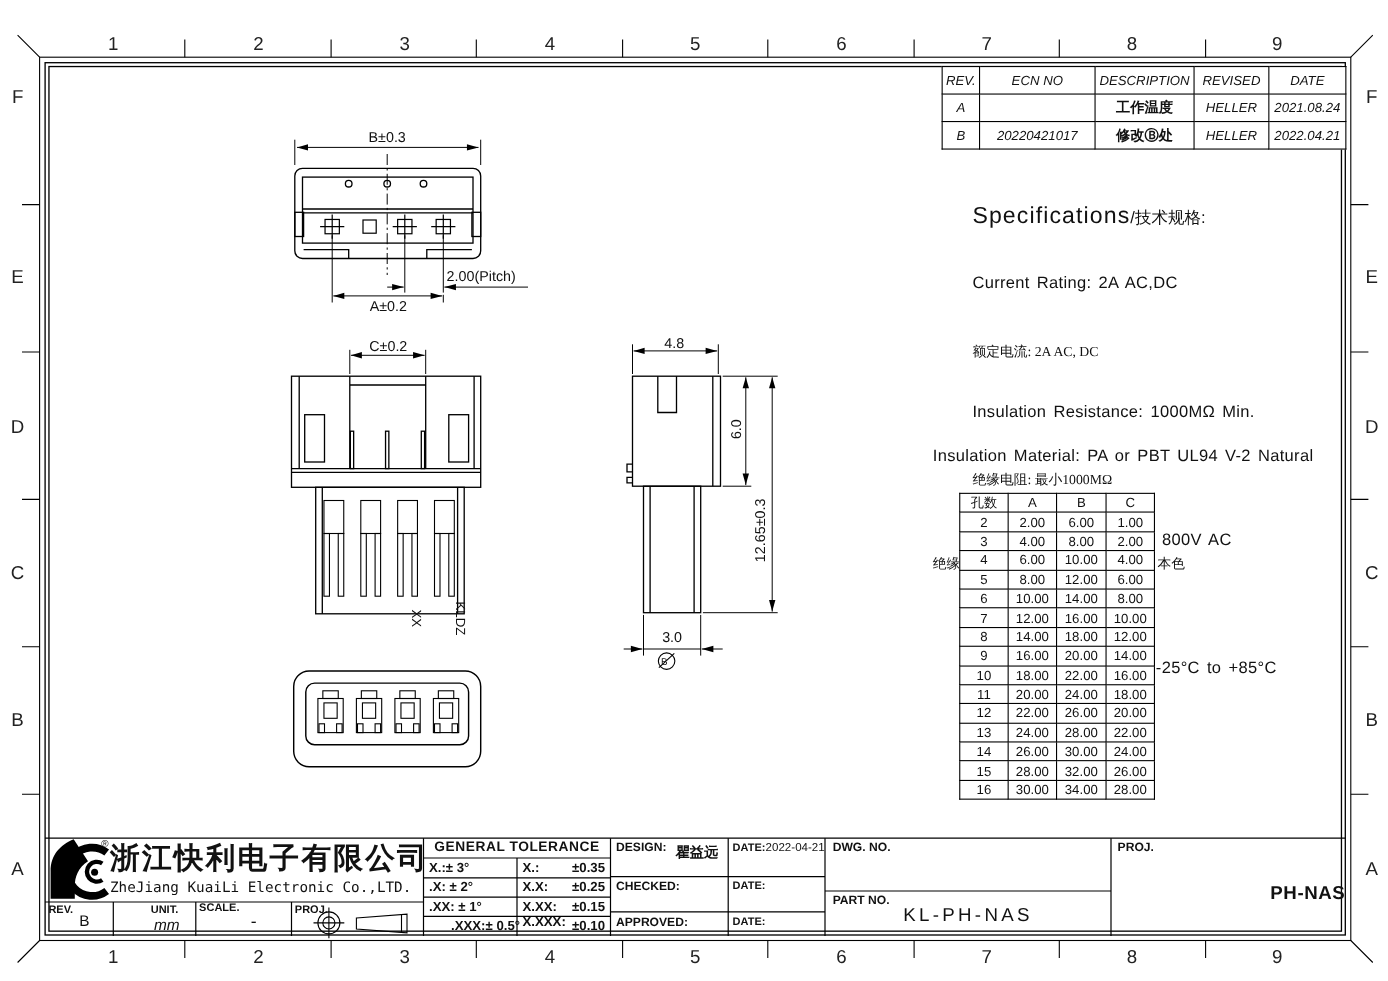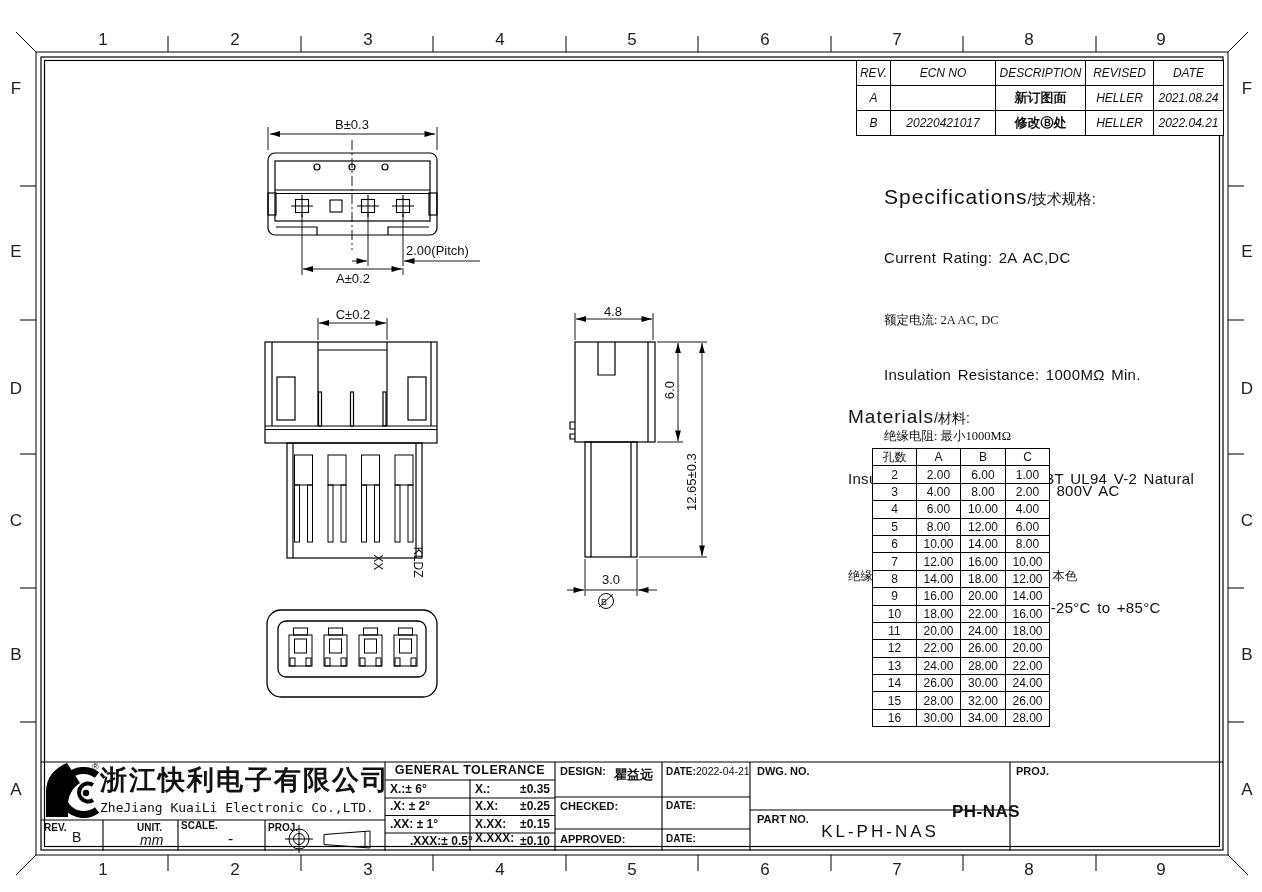--- a/index.html
+++ b/index.html
@@ -245,21 +245,21 @@
         <tr>
     <th>REV.</th>
     <th>ECN NO</th>
     <th>DESCRIPTION</th>
     <th>REVISED</th>
     <th>DATE</th>
   </tr>
   <tr>
     <td>A</td>
     <td></td>
-    <td class="cjk">新订图面</td>
+    <td class="cjk">工作温度</td>
     <td>HELLER</td>
     <td>2021.08.24</td>
   </tr>
   <tr>
     <td>B</td>
     <td>20220421017</td>
     <td class="cjk">修改Ⓑ处</td>
     <td>HELLER</td>
     <td>2022.04.21</td>
   </tr>
@@ -268,21 +268,20 @@
 
 <div class="t" style="left:884px;top:150px;width:395px;">
   <div style="margin-bottom:7px;"><span class="spec-title-en">Specifications</span><span class="spec-title-cn">/技术规格:</span></div>
   <div class="spec-item"><div class="spec-en">Current Rating: 2A AC,DC</div><div class="spec-cn">额定电流: 2A AC, DC</div></div>
   <div class="spec-item"><div class="spec-en">Insulation Resistance: 1000MΩ Min.</div><div class="spec-cn">绝缘电阻: 最小1000MΩ</div></div>
   <div class="spec-item"><div class="spec-en">Dielectric Withstanding: 800V AC</div><div class="spec-cn">耐电压: 800V AC</div></div>
   <div class="spec-item"><div class="spec-en">Operating Temperature:-25°C to +85°C</div><div class="spec-cn">工作温度: -25° C 到 85° C</div></div>
 </div>
 
 <div class="t" style="left:848px;top:372px;width:400px;">
-  <div style="margin-bottom:8px;"><span style="font-size:19px;letter-spacing:1px;">Materials</span><span style="font-size:14px;">/材料:</span></div>
   <div class="spec-en">Insulation Material: PA or PBT UL94 V-2 Natural</div>
   <div class="spec-cn">绝缘体塑胶材料: PA or PBT UL94 V-2 本色</div>
 </div>
 
 <table class="dimtbl" style="left:872px;top:448px;">
   <colgroup>
         <col style="width:44px">
         <col style="width:44px">
         <col style="width:45px">
         <col style="width:44px">
@@ -406,21 +405,21 @@
 
 <span class="t lbl" style="left:44px;top:822px;">REV.</span>
 <span class="t" style="left:72px;top:830px;font-size:14px;">B</span>
 <span class="t lbl" style="left:106px;top:822px;margin-left:31px;">UNIT.</span>
 <span class="t" style="left:140px;top:833px;font-size:14px;font-style:italic;">mm</span>
 <span class="t lbl" style="left:181px;top:820px;">SCALE.</span>
 <span class="t" style="left:228px;top:830px;font-size:16px;">-</span>
 <span class="t lbl" style="left:268px;top:822px;">PROJ.</span>
 
 <span class="t" style="left:385px;top:764px;width:170px;text-align:center;font-size:12.5px;font-weight:700;letter-spacing:.5px;">GENERAL TOLERANCE</span>
-<span class="t tolcell" style="left:390px;top:783px;">X.:± 6°</span>
+<span class="t tolcell" style="left:390px;top:783px;">X.:± 3°</span>
 <span class="t tolcell" style="left:390px;top:800px;">.X: ± 2°</span>
 <span class="t tolcell" style="left:390px;top:818px;">.XX: ± 1°</span>
 <span class="t tolcell" style="left:410px;top:835px;">.XXX:± 0.5°</span>
 <span class="t tolcell" style="left:475px;top:783px;">X.:</span>
 <span class="t tolcell" style="left:505px;top:783px;width:45px;text-align:right;">±0.35</span>
 <span class="t tolcell" style="left:475px;top:800px;">X.X:</span>
 <span class="t tolcell" style="left:505px;top:800px;width:45px;text-align:right;">±0.25</span>
 <span class="t tolcell" style="left:475px;top:818px;">X.XX:</span>
 <span class="t tolcell" style="left:505px;top:818px;width:45px;text-align:right;">±0.15</span>
 <span class="t tolcell" style="left:475px;top:832px;">X.XXX:</span>
@@ -432,15 +431,15 @@
 <span class="t" style="left:696px;top:766px;font-size:10.5px;">2022-04-21</span>
 <span class="t lbl11" style="left:560px;top:800px;">CHECKED:</span>
 <span class="t lbl" style="left:666px;top:800px;">DATE:</span>
 <span class="t lbl11" style="left:560px;top:833px;">APPROVED:</span>
 <span class="t lbl" style="left:666px;top:833px;">DATE:</span>
 
 <span class="t lbl11" style="left:757px;top:765px;">DWG. NO.</span>
 <span class="t lbl11" style="left:757px;top:813px;">PART NO.</span>
 <span class="t" style="left:790px;top:823px;width:180px;text-align:center;font-size:17px;letter-spacing:3px;">KL-PH-NAS</span>
 <span class="t lbl11" style="left:1016px;top:765px;">PROJ.</span>
-<span class="t" style="left:952px;top:803px;width:213px;text-align:left;font-size:17px;font-weight:700;letter-spacing:.5px;">PH-NAS</span>
+<span class="t" style="left:1010px;top:803px;width:213px;text-align:right;font-size:17px;font-weight:700;letter-spacing:.5px;">PH-NAS</span>
 
 </div>
 
 </body></html>

